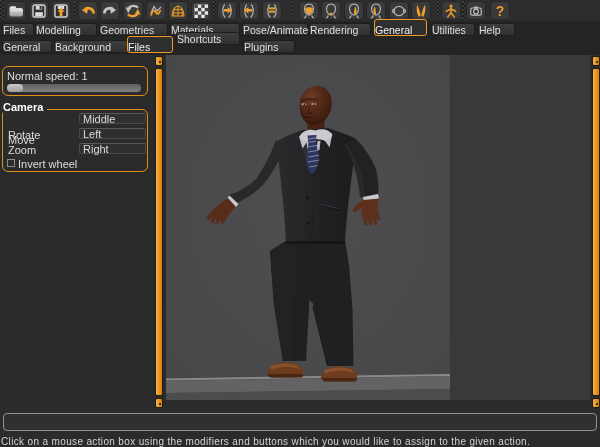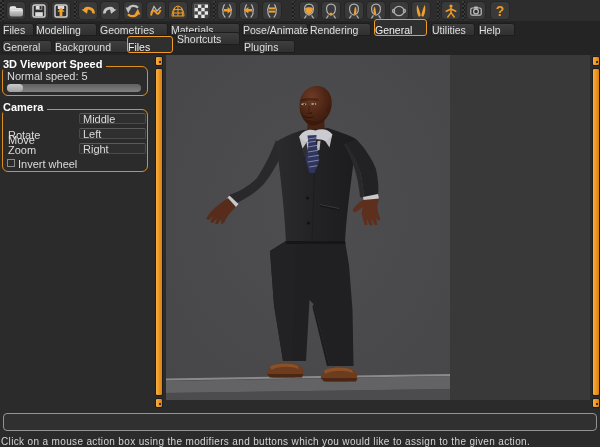--- a/index.html
+++ b/index.html
@@ -225,23 +225,22 @@
   <div class="tab" style="left:309px; top:23px; width:62px;">Rendering</div>
   <div class="tab sel" style="left:374px; top:19px; width:53px; height:17px; padding-top:4px;">General</div>
   <div class="tab" style="left:431px; top:23px; width:44px;">Utilities</div>
   <div class="tab" style="left:478px; top:23px; width:37px;">Help</div>
   <div class="tab" style="left:2px; top:40px; width:50px;">General</div>
   <div class="tab" style="left:54px; top:40px; width:74px;">Background</div>
   <div class="tab sel" style="left:127px; top:36px; width:46px; height:17px; padding-top:4px;">Files</div>
   <div class="tab" style="left:176px; top:32px; width:64px;">Shortcuts</div>
   <div class="tab" style="left:243px; top:40px; width:52px;">Plugins</div>
 
-  <div class="ghead" style="left:3px; top:58px;">3D Viewport Speed</div>
   <div class="gbox" style="left:2px; top:66px; width:146px; height:30px;"></div>
-  <div class="lbl" style="left:7px; top:70px;">Normal speed: 5</div>
+  <div class="lbl" style="left:7px; top:70px;">Normal speed: 1</div>
   <div id="slidertrack">
       <div id="sliderhandle"></div>
     </div>
   <div class="ghead" style="left:3px; top:101px;">Camera</div>
   <div class="gbox" style="left:2px; top:109px; width:146px; height:63px;"></div>
   <div class="lbl" style="left:8px; top:114px;margin-top:20px;">Move</div>
   <div class="pbtn" style="top:113px;">Middle</div>
   <div class="lbl" style="left:8px; top:129px;">Rotate</div>
   <div class="pbtn" style="top:128px;">Left</div>
   <div class="lbl" style="left:8px; top:144px;">Zoom</div>

